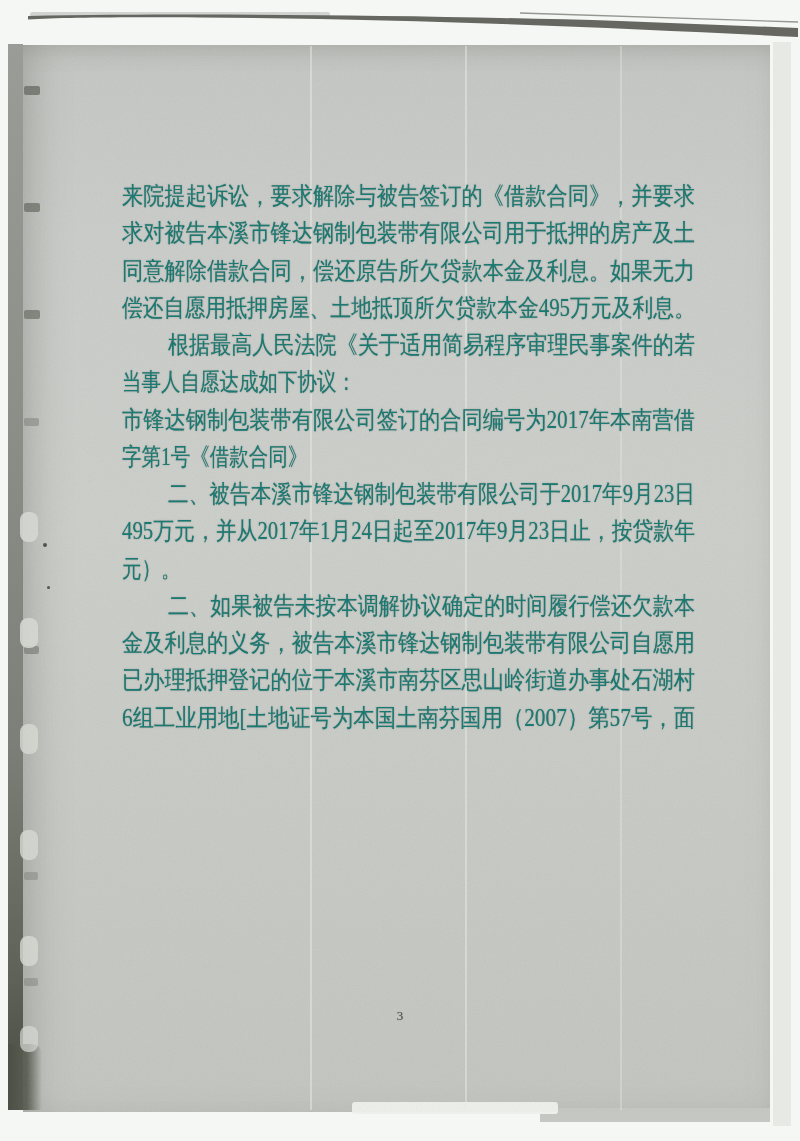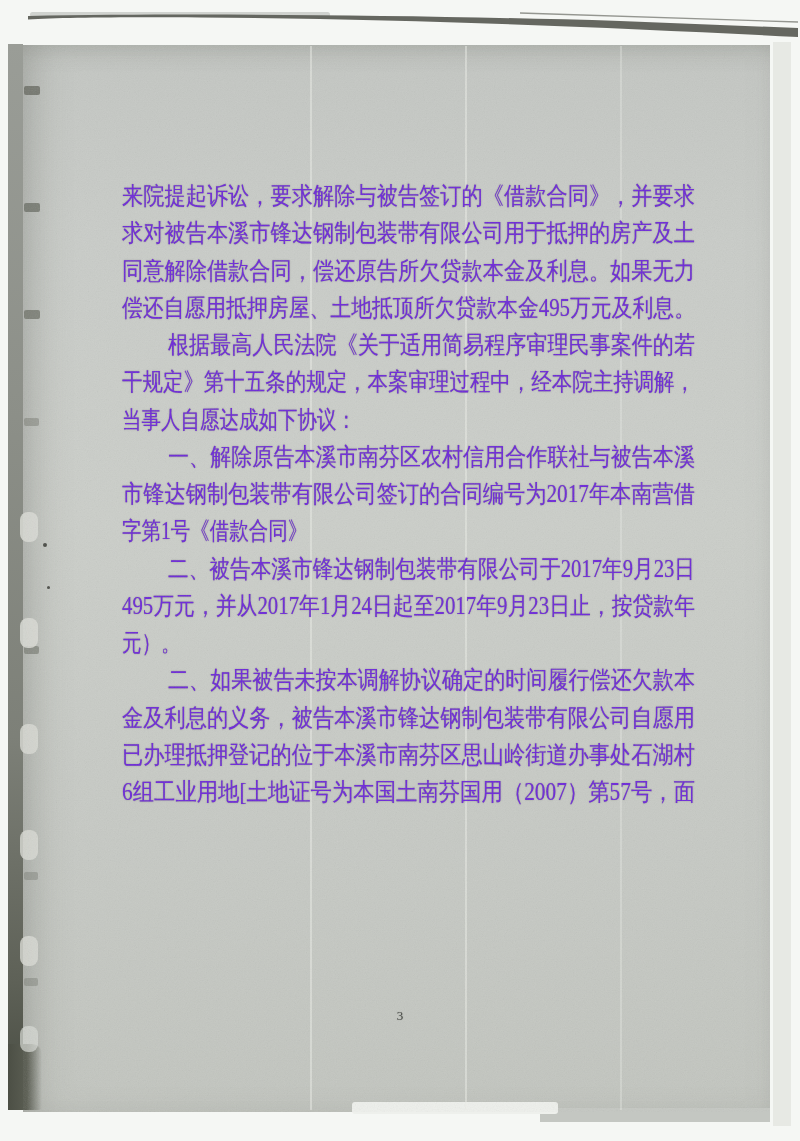--- a/index.html
+++ b/index.html
@@ -43,21 +43,21 @@
   
   .top-streak{position:absolute;left:0;top:0;width:800px;height:52px;}
   
   .mark{position:absolute;background:#666960;border-radius:2px;}
   .notch{position:absolute;background:#d9dbd5;border-radius:8px;}
   .dot{position:absolute;background:#4a4c46;border-radius:50%;}
   .vline{position:absolute;top:46px;height:1064px;width:2px;background:rgba(235,237,232,0.5);}
   
   .text-block{
     position:absolute;left:122px;top:177px;width:573px;
-    color:#6d28d9;
+    color:#0f766e;
     font-size:19.5px;
     text-shadow:0 0 1.1px rgba(59,61,57,0.55);
   }
   .line{height:37.25px;line-height:37.25px;white-space:nowrap;}
   .line.indent{padding-left:46px;}
   .line .glyphs{
     display:inline-block;white-space:nowrap;
     transform-origin:0 50%;
   }
   .page-number{
@@ -104,23 +104,21 @@
 <div class="notch" style="left:20px;top:1026px;width:18px;height:26px;opacity:.7"></div>
 <div class="dot" style="left:43px;top:543px;width:4px;height:4px"></div>
 <div class="dot" style="left:47px;top:586px;width:3px;height:3px"></div>
 
 <div class="text-block">
     <div class="line"><span class="glyphs" style="transform: scale(1.0883, 1.25);">来院提起诉讼，要求解除与被告签订的《借款合同》，并要求</span></div>
     <div class="line"><span class="glyphs" style="transform: scale(1.0883, 1.25);">求对被告本溪市锋达钢制包装带有限公司用于抵押的房产及土</span></div>
     <div class="line"><span class="glyphs" style="transform: scale(1.0883, 1.25);">同意解除借款合同，偿还原告所欠贷款本金及利息。如果无力</span></div>
     <div class="line"><span class="glyphs" style="transform: scale(1.0685, 1.25);">偿还自愿用抵押房屋、土地抵顶所欠贷款本金495万元及利息。</span></div>
     <div class="line indent"><span class="glyphs" style="transform: scale(1.081, 1.25);">根据最高人民法院《关于适用简易程序审理民事案件的若</span></div>
-    <div class="line"><span class="glyphs" style="transform: scale(1.0495, 1.25);">干规定》第十五条的规定，本案审理过程中，经本院主持调解，</span></div>
     <div class="line"><span class="glyphs" style="transform: scale(1, 1.25);">当事人自愿达成如下协议：</span></div>
-    <div class="line indent"><span class="glyphs" style="transform: scale(1.081, 1.25);">一、解除原告本溪市南芬区农村信用合作联社与被告本溪</span></div>
     <div class="line"><span class="glyphs" style="transform: scale(1.0883, 1.25);">市锋达钢制包装带有限公司签订的合同编号为2017年本南营借</span></div>
     <div class="line"><span class="glyphs" style="transform: scale(1, 1.25);">字第1号《借款合同》</span></div>
     <div class="line indent"><span class="glyphs" style="transform: scale(1.0598, 1.25);">二、被告本溪市锋达钢制包装带有限公司于2017年9月23日</span></div>
     <div class="line"><span class="glyphs" style="transform: scale(1.0685, 1.25);">495万元，并从2017年1月24日起至2017年9月23日止，按贷款年</span></div>
     <div class="line"><span class="glyphs" style="transform: scale(1, 1.25);">元）。</span></div>
     <div class="line indent"><span class="glyphs" style="transform: scale(1.081, 1.25);">二、如果被告未按本调解协议确定的时间履行偿还欠款本</span></div>
     <div class="line"><span class="glyphs" style="transform: scale(1.0883, 1.25);">金及利息的义务，被告本溪市锋达钢制包装带有限公司自愿用</span></div>
     <div class="line"><span class="glyphs" style="transform: scale(1.0883, 1.25);">已办理抵押登记的位于本溪市南芬区思山岭街道办事处石湖村</span></div>
     <div class="line"><span class="glyphs" style="transform: scale(1.0951, 1.25);">6组工业用地[土地证号为本国土南芬国用（2007）第57号，面</span></div>
   </div>

